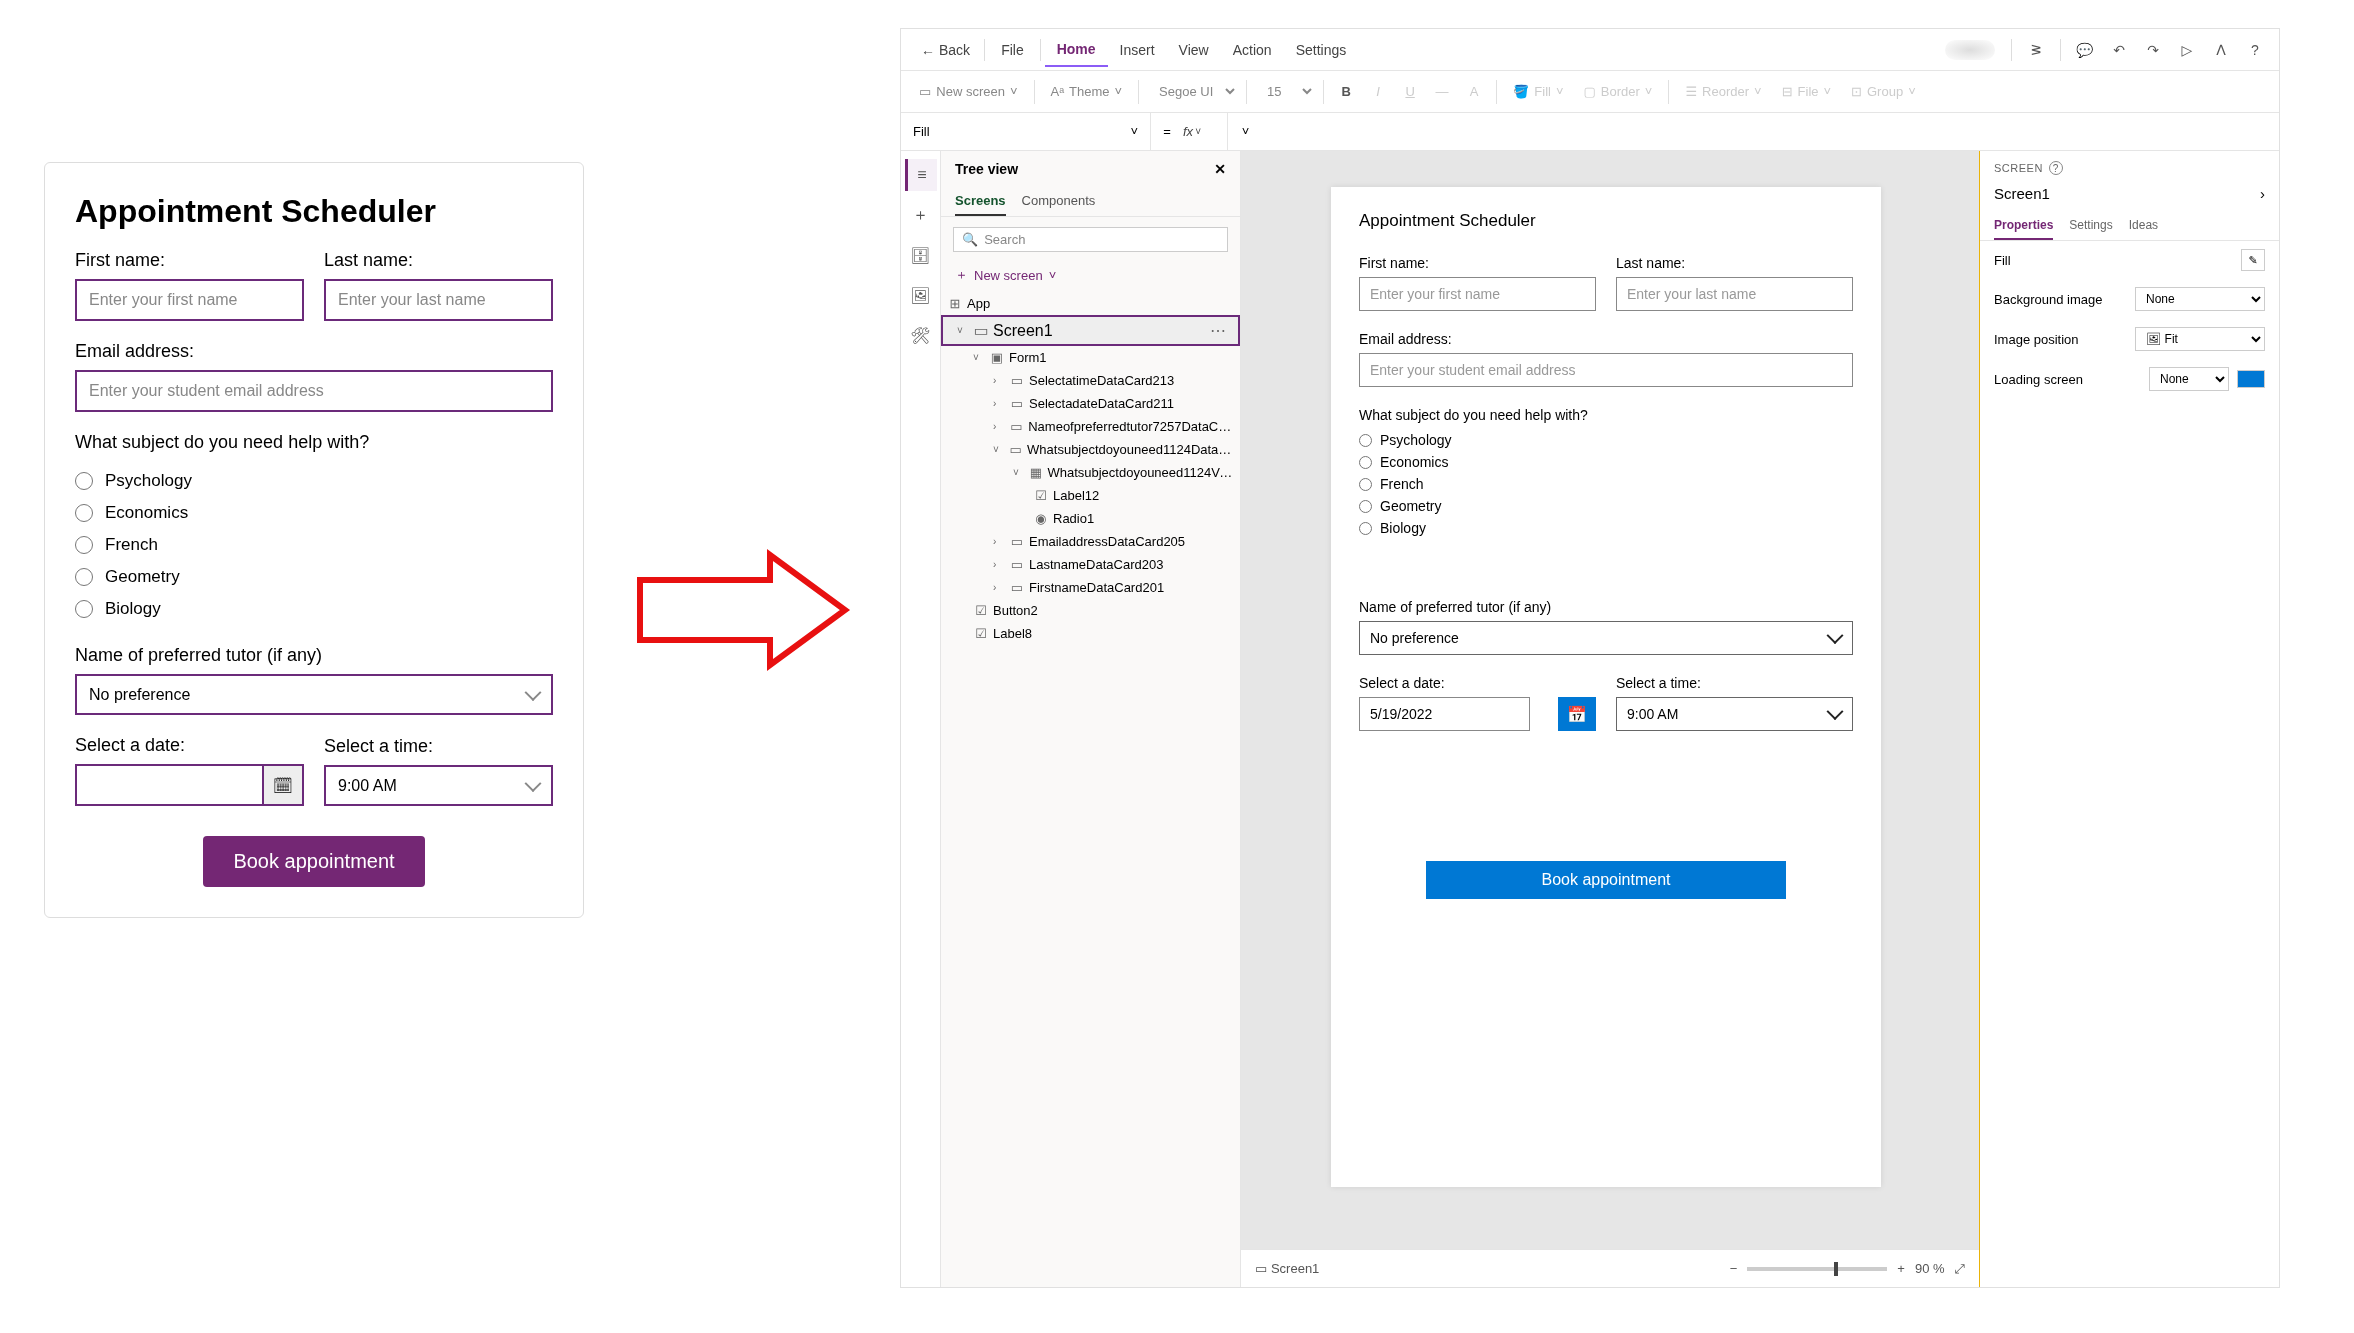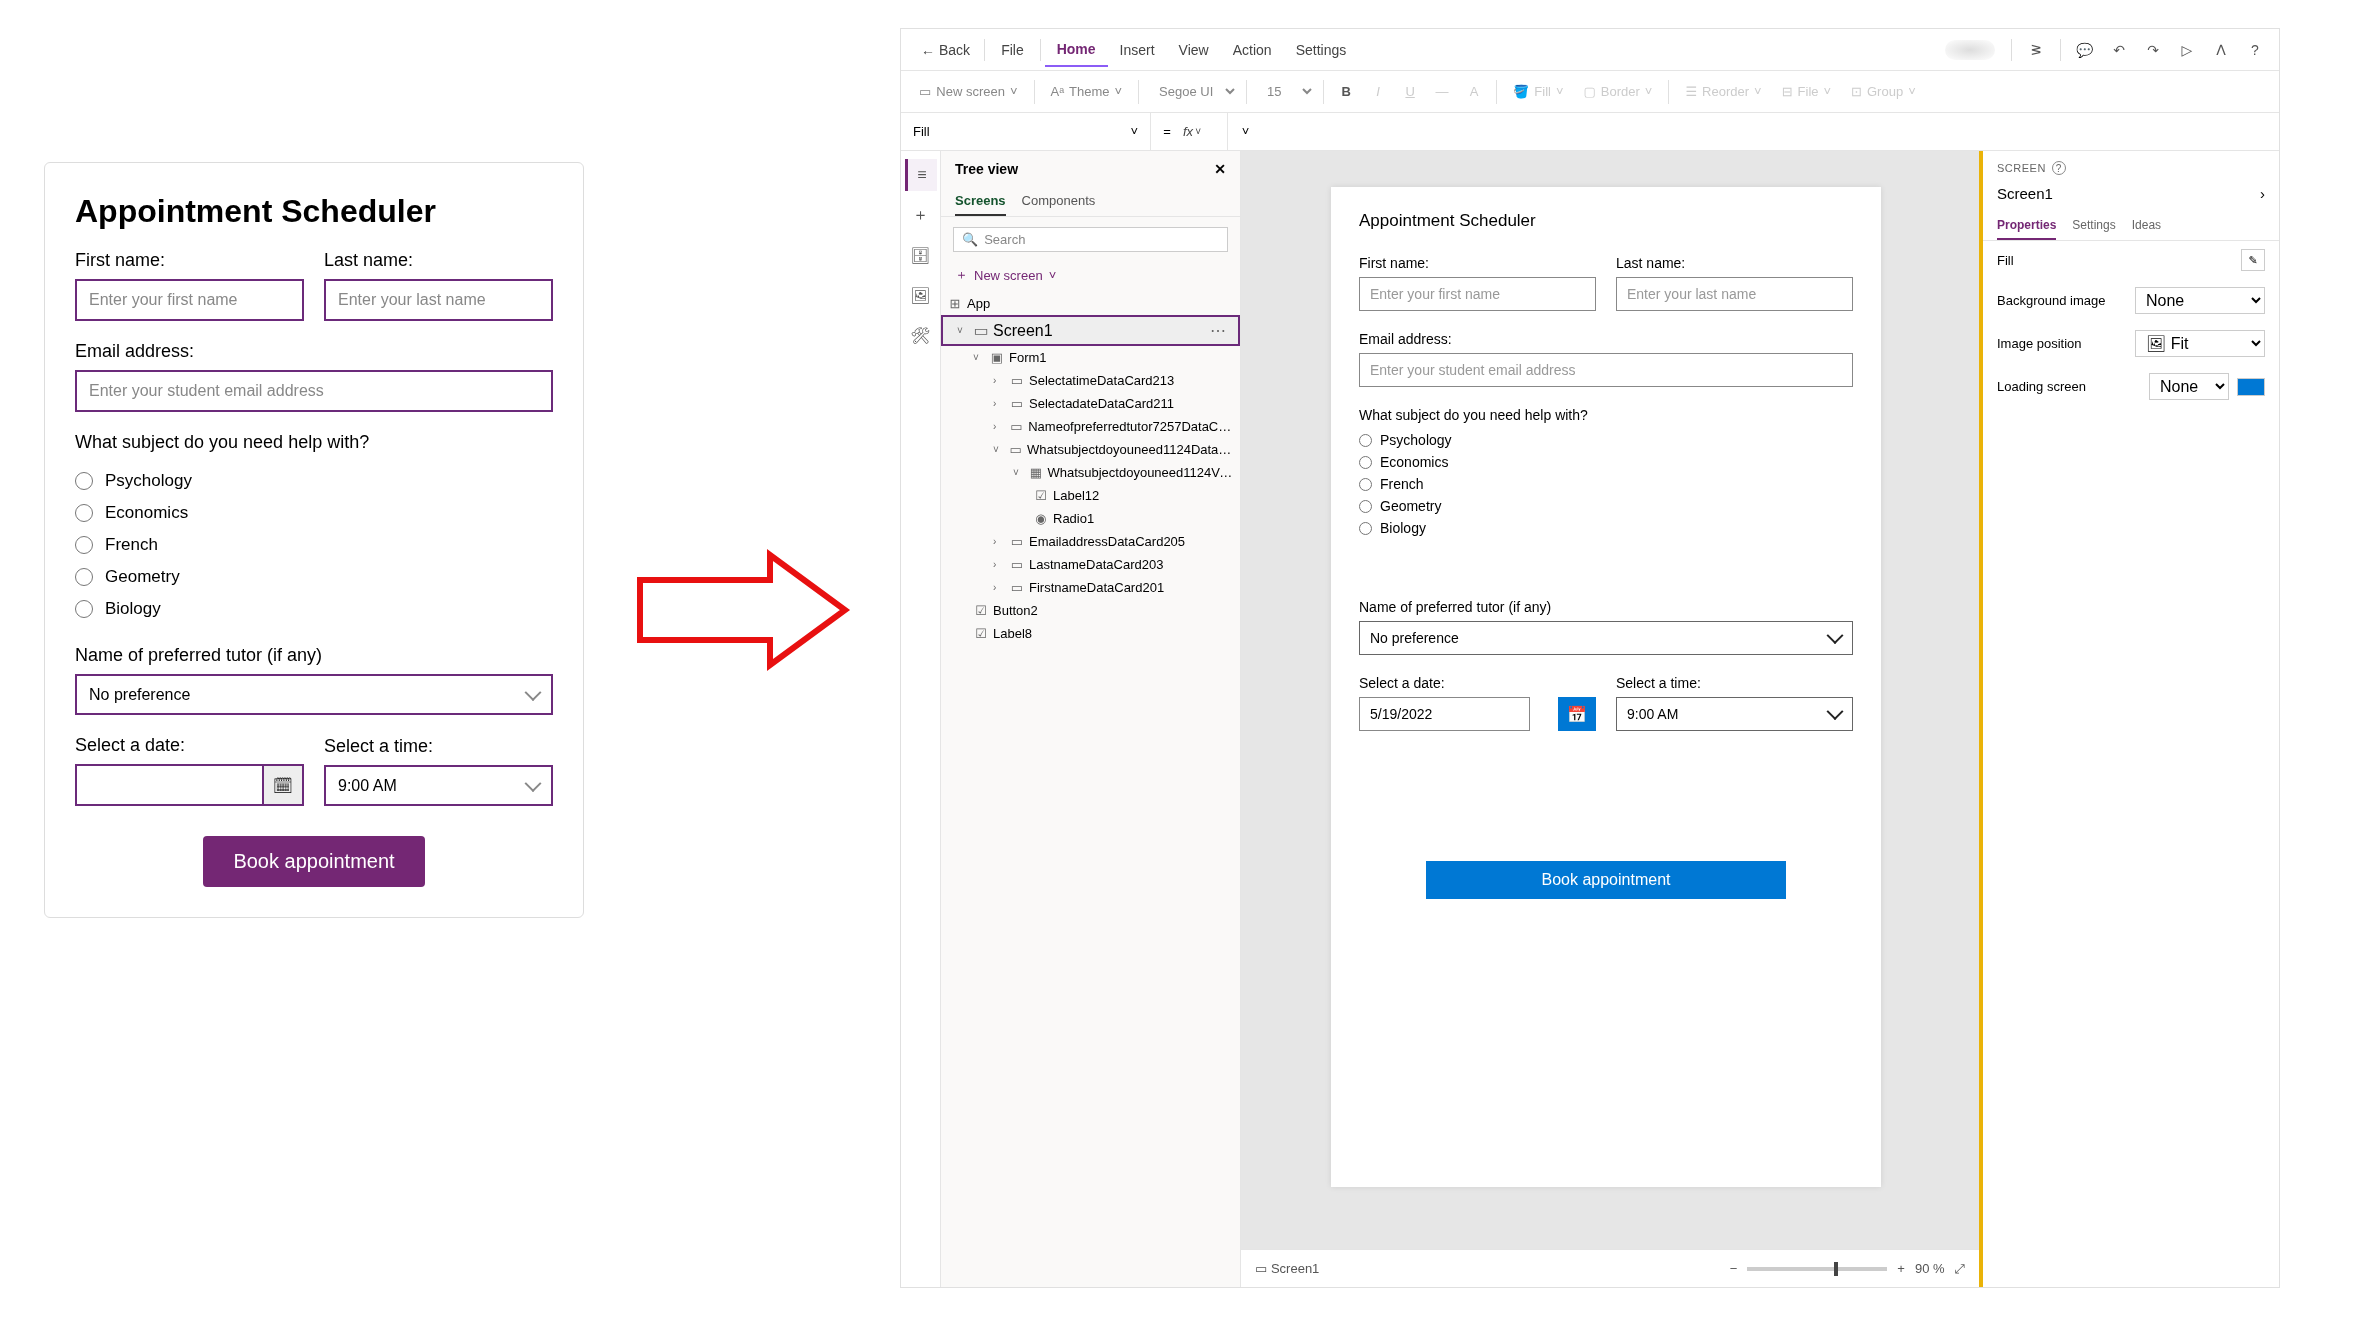--- a/index.html
+++ b/index.html
@@ -102,30 +102,30 @@
 .cdate { display: flex; gap: 28px; }
 .cdate .cinput { flex: 1; }
 .cdate-btn { width: 38px; background: #0078d4; color: #fff; display: flex; align-items: center; justify-content: center; }
 .cbook { width: 360px; background: #0078d4; color: #fff; border: none; padding: 10px; font-size: 16px; display: block; margin: 130px auto 0; }
 
 .statusbar { height: 38px; border-top: 1px solid #e5e5e5; background: #fff; display: flex; align-items: center; padding: 0 14px; font-size: 13px; color: #555; }
 .statusbar .zoomgroup { margin-left: auto; display: flex; align-items: center; gap: 10px; }
 .zoomslider { width: 140px; height: 4px; background: #ccc; position: relative; }
 .zoomslider::after { content: ""; position: absolute; left: 62%; top: -5px; width: 4px; height: 14px; background: #444; }
 
-.propspanel { width: 300px; border-left: 4px solid #eab308; background: #fff; font-size: 13px; display: flex; flex-direction: column; }
+.propspanel { width: 300px; border-left: 1px solid #eab308; background: #fff; font-size: 13px; display: flex; flex-direction: column; }
 .propshdr { padding: 10px 14px; font-size: 11px; color: #666; text-transform: uppercase; letter-spacing: .5px; display:flex; gap:6px; align-items:center; }
 .propshdr .qm { width:14px; height:14px; border:1px solid #888; border-radius:50%; font-size:10px; display:inline-flex; align-items:center;justify-content:center; }
 .propsname { padding: 0 14px 10px; font-size: 15px; display: flex; justify-content: space-between; align-items: center; }
 .propstabs { display: flex; gap: 16px; padding: 0 14px; border-bottom: 1px solid #e5e5e5; font-size: 12px; }
 .propstabs .ptab { padding: 6px 0; color: #666; cursor: pointer; }
 .propstabs .ptab.active { color: #742774; border-bottom: 2px solid #742774; font-weight: 600; }
 .proprow { display: flex; align-items: center; padding: 8px 14px; gap: 8px; }
 .proprow .plabel { flex: 1; }
-.proprow .pval { width: 130px; border: 1px solid #ccc; padding: 3px 6px; font-size: 16px; background:#fff; }
+.proprow .pval { width: 130px; border: 1px solid #ccc; padding: 3px 6px; font-size: 12px; background:#fff; }
 .colorbox { width: 28px; height: 18px; background: #0078d4; border: 1px solid #ccc; }
 .smallbtn { width: 24px; height: 22px; border: 1px solid #ccc; display: flex; align-items: center; justify-content: center; font-size: 11px; background:#fff; }
 </style>
 </head>
 <body>
 
 <div class="card-left">
   <h1>Appointment Scheduler</h1>
   <div class="row2">
     <div class="col">

